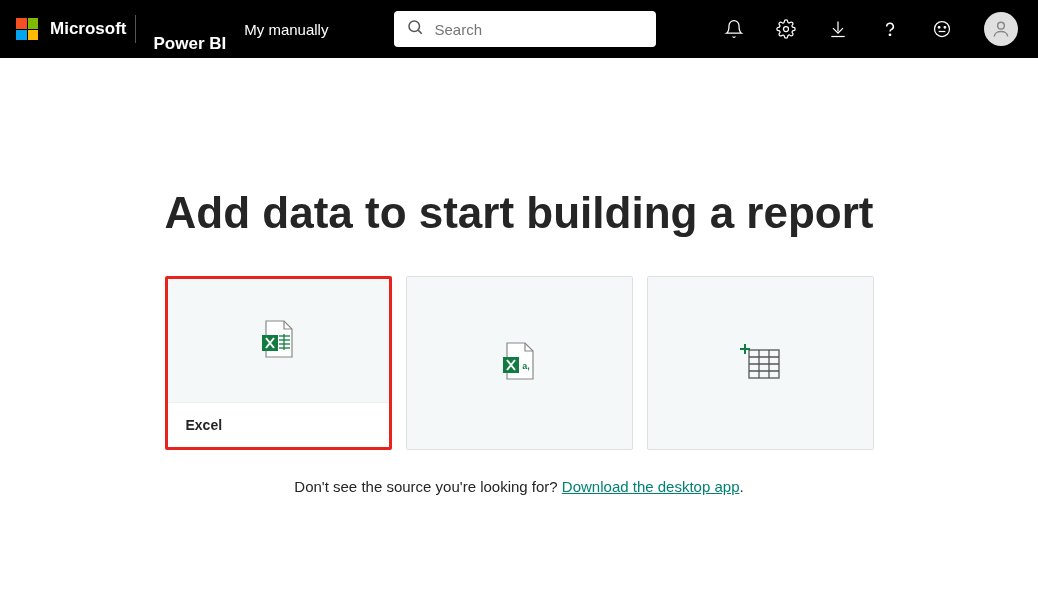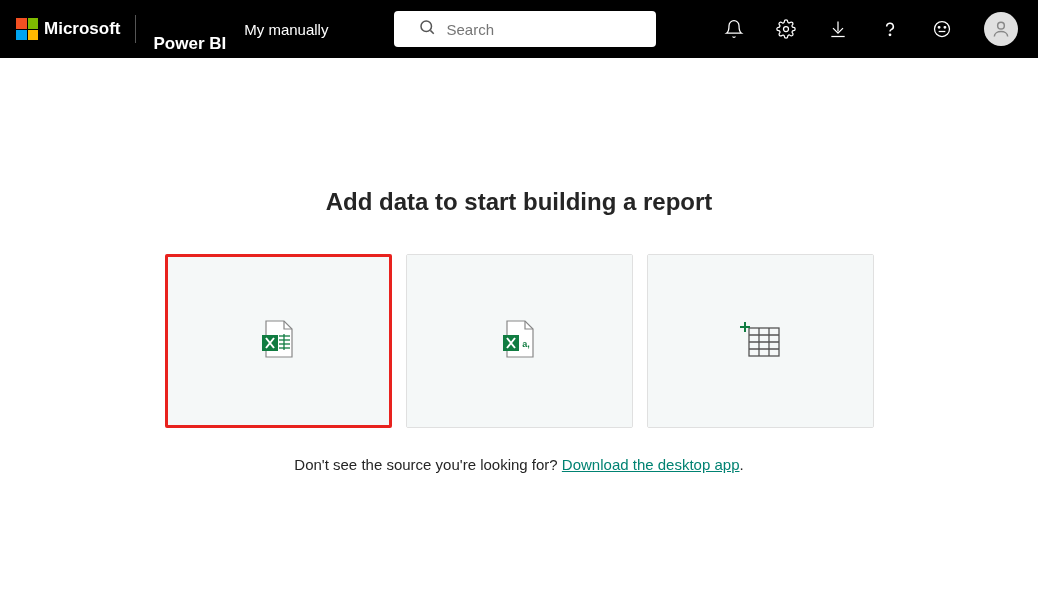--- a/index.html
+++ b/index.html
@@ -17,22 +17,22 @@
     .header {
       background: #000000;
       height: 58px;
       display: flex;
       align-items: center;
       padding: 0 16px;
     }
     .ms-logo {
       display: flex;
       align-items: center;
-      gap: 6px;
-      padding-right: 14px;
+      gap: 12px;
+      padding-right: 8px;
     }
     .ms-logo-squares {
       width: 22px;
       height: 22px;
       display: grid;
       grid-template-columns: 1fr 1fr;
       grid-template-rows: 1fr 1fr;
       gap: 1px;
     }
     .ms-logo-squares .sq1 { background: #f25022; }
@@ -65,21 +65,21 @@
     .search-container {
       margin-left: 66px;
     }
     .search-box {
       background: #ffffff;
       border-radius: 4px;
       height: 36px;
       width: 262px;
       display: flex;
       align-items: center;
-      padding: 0 24px;
+      padding: 0 12px;
     }
     .search-icon {
       color: #555555;
       margin-right: 10px;
     }
     .search-input {
       border: none;
       outline: none;
       font-size: 15px;
       color: #555555;
@@ -109,21 +109,21 @@
       align-items: center;
       justify-content: center;
     }
     .main-content {
       padding-top: 130px;
       display: flex;
       flex-direction: column;
       align-items: center;
     }
     .main-title {
-      font-size: 24px;
+      font-size: 44px;
       font-weight: 600;
       color: #252525;
       margin-bottom: 38px;
     }
     .cards-row {
       display: flex;
       gap: 14px;
       margin-bottom: 28px;
     }
     .card {
@@ -250,20 +250,21 @@
             <rect x="2" y="16" width="16" height="16" fill="#107c41"></rect>
             <path d="M6 19 L14 29 M14 19 L6 29" stroke="#ffffff" stroke-width="2"></path>
             <line x1="19" y1="17" x2="30" y2="17" stroke="#107c41" stroke-width="1.3"></line>
             <line x1="19" y1="21" x2="30" y2="21" stroke="#107c41" stroke-width="1.3"></line>
             <line x1="19" y1="25" x2="30" y2="25" stroke="#107c41" stroke-width="1.3"></line>
             <line x1="19" y1="29" x2="30" y2="29" stroke="#107c41" stroke-width="1.3"></line>
             <line x1="24" y1="15" x2="24" y2="31" stroke="#107c41" stroke-width="1.3"></line>
           </svg>
         </span>
       </div>
+      <div class="card-label-area">Excel</div>
     </div>
 
     <div class="card">
       <div class="card-icon-area">
         <span>
           <svg width="36" height="40" viewBox="0 0 36 40">
             <path d="M6 2 L24 2 L32 10 L32 38 L6 38 Z" fill="#ffffff" stroke="#888888" stroke-width="1.2"></path>
             <path d="M24 2 L24 10 L32 10" fill="none" stroke="#888888" stroke-width="1.2"></path>
             <rect x="2" y="16" width="16" height="16" fill="#107c41"></rect>
             <path d="M6 19 L14 29 M14 19 L6 29" stroke="#ffffff" stroke-width="2"></path>

